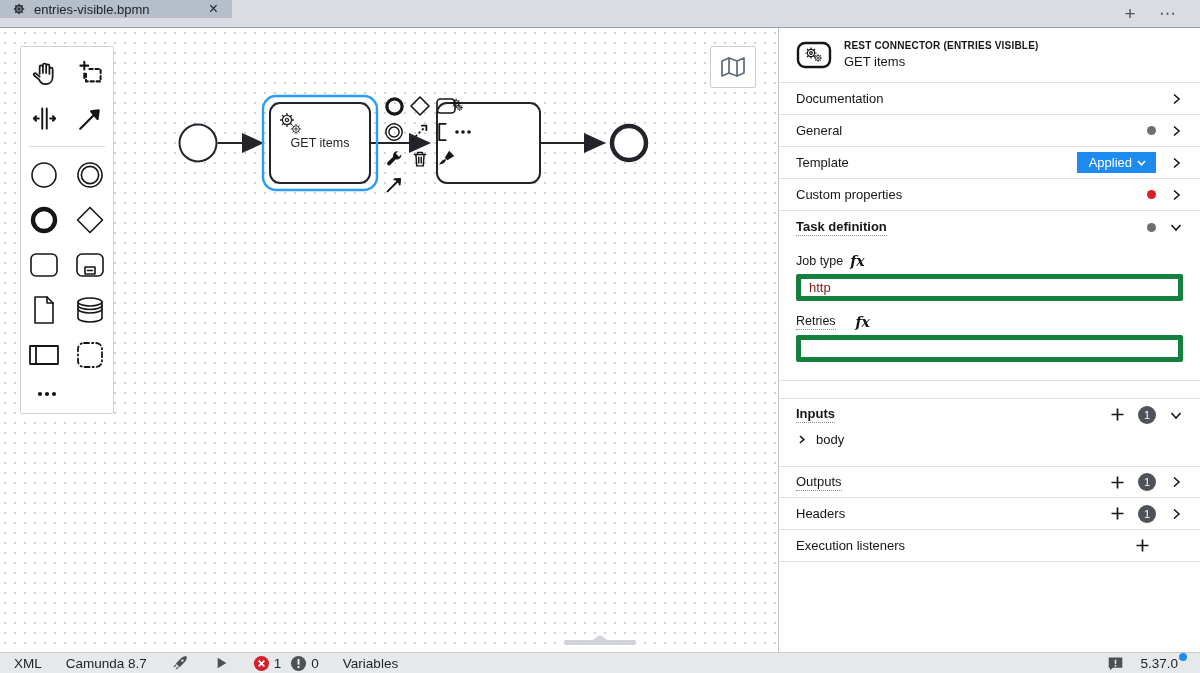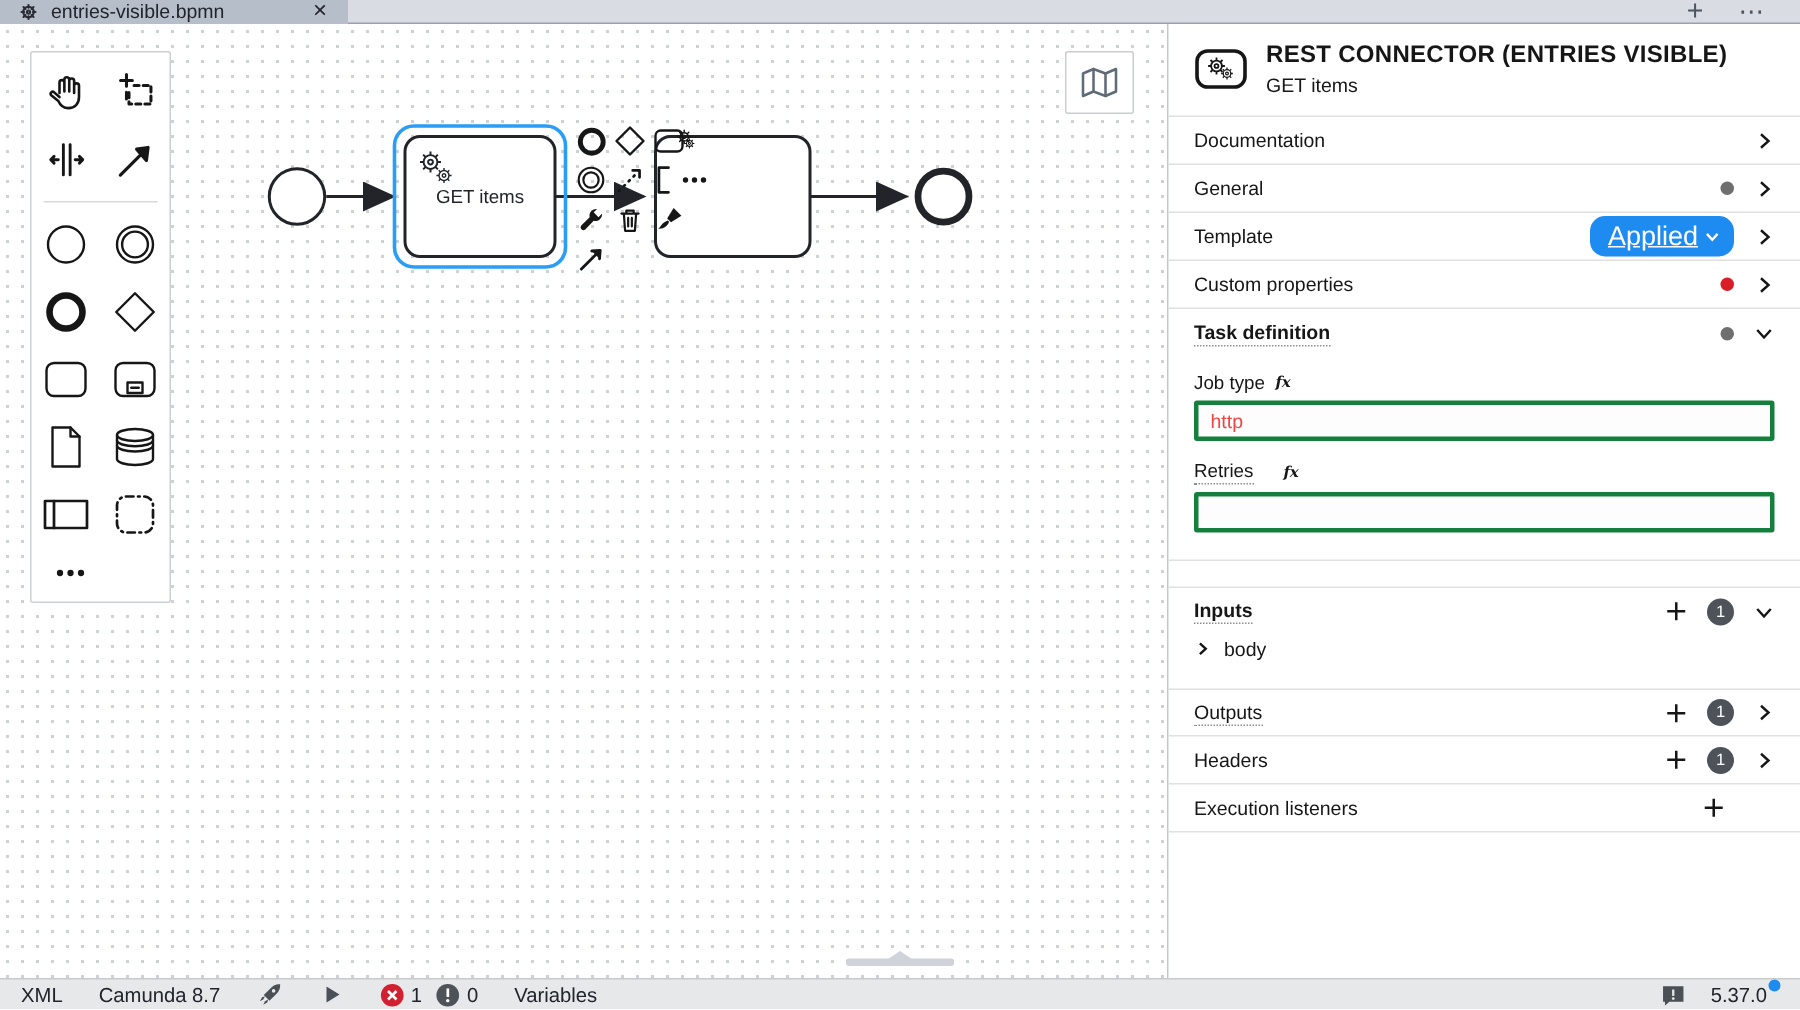--- a/index.html
+++ b/index.html
@@ -1,21 +1,21 @@
 <!DOCTYPE html>
 <html><head>
 <meta charset="utf-8">
 <style>
   * { margin:0; padding:0; box-sizing:border-box; }
   html,body { width:1200px; height:673px; overflow:hidden;
     font-family:"Liberation Sans", sans-serif; color:#161616; }
   .app { width:1200px; height:673px; display:flex; flex-direction:column; background:#fff; }
 
   
-  .tabbar { height:16px; background:#d9dde3; display:flex; align-items:center;
+  .tabbar { height:28px; background:#d9dde3; display:flex; align-items:flex-start;
     border-bottom:1px solid #98a1af; flex:0 0 auto; }
   .tab { width:232px; background:#b6bec9; display:flex; align-items:center; gap:8px;
     padding:0 10px 0 12px; font-size:13px; color:#21242b; }
   .tab-label { flex:1; white-space:nowrap; overflow:hidden; }
   .tab-close { font-size:16px; color:#21242b; cursor:pointer; padding:0 4px; }
   .tabbar-right { margin-left:auto; display:flex; align-items:center; gap:10px; padding-right:18px; }
   .tb-btn { font-size:19px; color:#4d5560; width:28px; text-align:center; cursor:pointer; line-height:28px; }
   .tb-btn.overflow { font-size:17px; letter-spacing:1px; }
 
   
@@ -42,38 +42,38 @@
   .ctx-item { width:22px; height:22px; display:flex; align-items:center; justify-content:center;
     cursor:pointer; position:relative; }
   .gear-badge { position:absolute; right:-7px; top:2px; }
 
   
   .pull-tab { position:absolute; left:564px; bottom:1px; cursor:pointer; }
 
   
   .panel { flex:1; background:#fff; overflow:hidden; font-size:13px; display:flex; flex-direction:column; }
   .panel-header { display:flex; align-items:center; gap:12px; padding:12px 17px 13px; border-bottom:1px solid #e0e0e0; }
-  .panel-title { font-size:16px; font-weight:bold; letter-spacing:.2px; }
+  .panel-title { font-size:10px; font-weight:bold; letter-spacing:.2px; }
   .panel-subtitle { font-size:13px; margin-top:3px; color:#161616; }
   .p-row { height:32px; display:flex; align-items:center; padding:0 17px; border-bottom:1px solid #e0e0e0; cursor:pointer; }
   .p-row .lbl { flex:1; }
   .rt { display:flex; align-items:center; gap:13px; }
   .dot { width:9px; height:9px; border-radius:50%; background:#6f6f6f; }
   .dot.red { background:#da1e28; }
   .count { width:18px; height:18px; border-radius:50%; background:#4d5358; color:#fff;
     font-size:11px; display:flex; align-items:center; justify-content:center; }
-  .badge-applied { background:#1e8bf0; color:#fff; border-radius:10px; padding:2.5px 9px 3.5px 12px;
-    font-size:18px; display:flex; align-items:center; gap:4px; cursor:pointer;text-decoration:underline; }
+  .badge-applied { background:#1e8bf0; color:#fff; border-radius:0; padding:2.5px 9px 3.5px 12px;
+    font-size:13px; display:flex; align-items:center; gap:4px; cursor:pointer; }
   .u-dot { border-bottom:1px dotted #8d8d8d; padding-bottom:1px; }
   .bold { font-weight:bold; }
   .fields { padding:3px 17px 18px; border-bottom:1px solid #e0e0e0; }
   .f-label { display:flex; align-items:center; gap:7px; font-size:12.5px; margin:7px 0 5px; }
-  .fx { font-family:"DejaVu Serif", serif; font-style:italic; font-weight:bold; font-size:10px; }
-  .f-input { width:100%; height:27px; border:3px solid #15803d; border-radius:2px; background:#fdfdfd;
-    padding:0 8px; font-size:13px; font-family:"Liberation Sans", sans-serif; color:#ef4444; outline:none; }
+  .fx { font-family:"DejaVu Serif", serif; font-style:italic; font-weight:bold; font-size:14px; }
+  .f-input { width:100%; height:27px; border:5px solid #15803d; border-radius:2px; background:#fdfdfd;
+    padding:0 8px; font-size:13px; font-family:"Liberation Sans", sans-serif; color:#7f1d1d; outline:none; }
   .sub-row { display:flex; align-items:center; gap:9px; padding:2px 17px 10px; cursor:pointer;text-align:right; }
   .chev { flex:0 0 auto; }
 
   
   .statusbar { height:21px; flex:0 0 auto; background:#e7e8ea; border-top:1px solid #c9cacc;
     display:flex; align-items:center; padding:0 14px; font-size:13.5px; color:#21242b; }
   .sb-item { display:flex; align-items:center; gap:5px; cursor:pointer; }
   .sb-left { display:flex; align-items:center; gap:24px; }
   .sb-right { margin-left:auto; display:flex; align-items:center; gap:16px; }
   .version { position:relative; padding-right:8px; }

